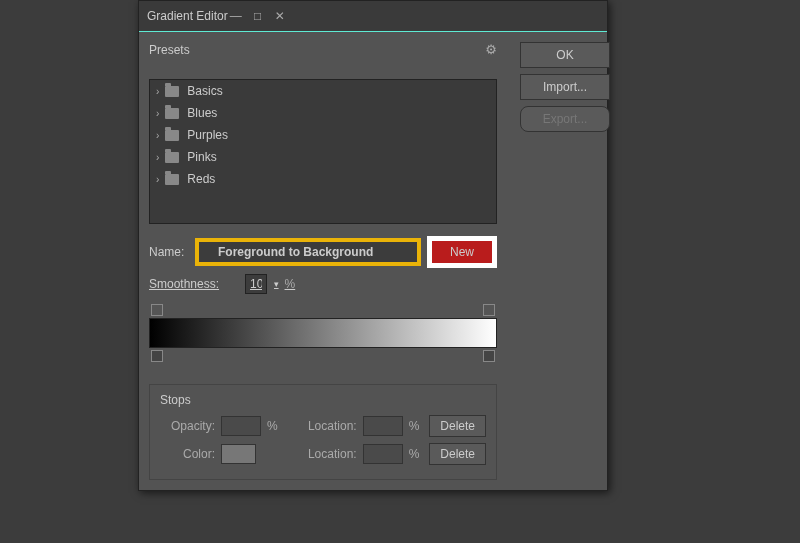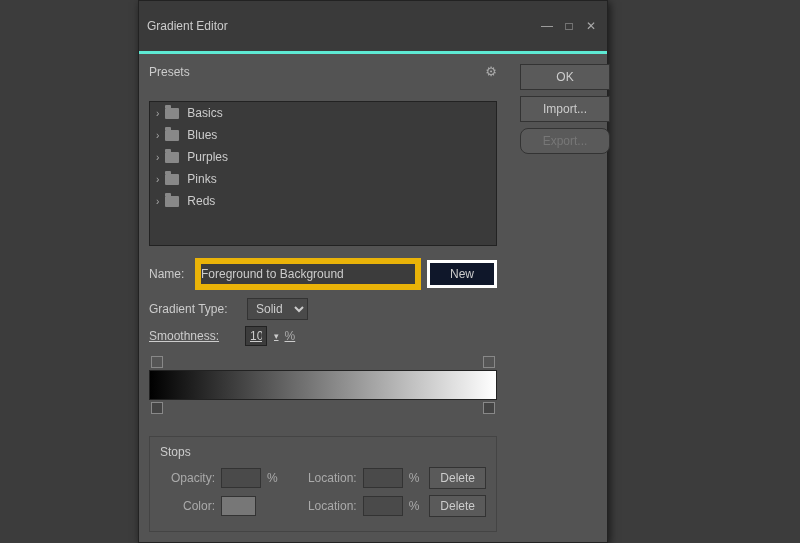--- a/index.html
+++ b/index.html
@@ -25,25 +25,24 @@
       top: 0;
       left: 138px;
       width: 470px;
       background: #535353;
       border: 1px solid #222;
       box-shadow: 2px 2px 8px rgba(0,0,0,0.6);
     }
 
     .title-bar {
       background: #3a3a3a;
-      padding: 18px 8px;
-      display: flex;
-      align-items: center;
-      justify-content: space-between;
-      border-bottom: 3px solid #5eead4;
+      padding: 8px 8px;
+      display: flex;
+      align-items: center;
+      border-bottom: 1px solid #5eead4;
     }
 
     .title-bar-title {
       color: #ccc;
       font-size: 12px;
     }
 
     .title-bar-controls {
       display: flex;
       gap: 6px;
@@ -149,30 +148,31 @@
 
     .name-label {
       color: #ccc;
       font-size: 12px;
       min-width: 40px;
     }
 
     .name-input {
       flex: 1;
       background: #3c3c3c;
-      border: 6px solid #eab308;
-      color: #ccc;
-      font-size: 12px;
-      padding: 3px 0;
+      border: 4px solid #eab308;
+      color: #ccc;
+      font-size: 12px;
+      padding: 3px 19px;
       outline: none;
+      font-weight: bold;
     }
 
     .new-btn {
-      background: #0f172a;
-      border: 3px solid #ffffff;
+      background: #b91c1c;
+      border: 5px solid #ffffff;
       color: #ccc;
       font-size: 12px;
       padding: 4px 14px;
       cursor: pointer;
       min-width: 70px;
     }
 
     .gradient-type-row {
       display: flex;
       align-items: center;
@@ -409,27 +409,20 @@
           <span>Reds</span>
         </div>
       </div>
 
       <div class="name-row">
         <span class="name-label">Name:</span>
         <input class="name-input" type="text" value="Foreground to Background" style="">
         <button class="new-btn">New</button>
       </div>
 
-      <div class="gradient-type-row">
-        <span class="type-label">Gradient Type:</span>
-        <select class="type-select">
-          <option>Solid</option>
-          <option>Noise</option>
-        </select>
-      </div>
 
       <div class="smoothness-row">
         <span class="smooth-label">Smoothness:</span>
         <input class="smooth-input" type="text" value="100" style="">
         <span class="smooth-down-arrow">▾</span>
         <span class="percent-label">%</span>
       </div>
 
       <div class="gradient-bar-container">
         <div class="top-stops-row">

